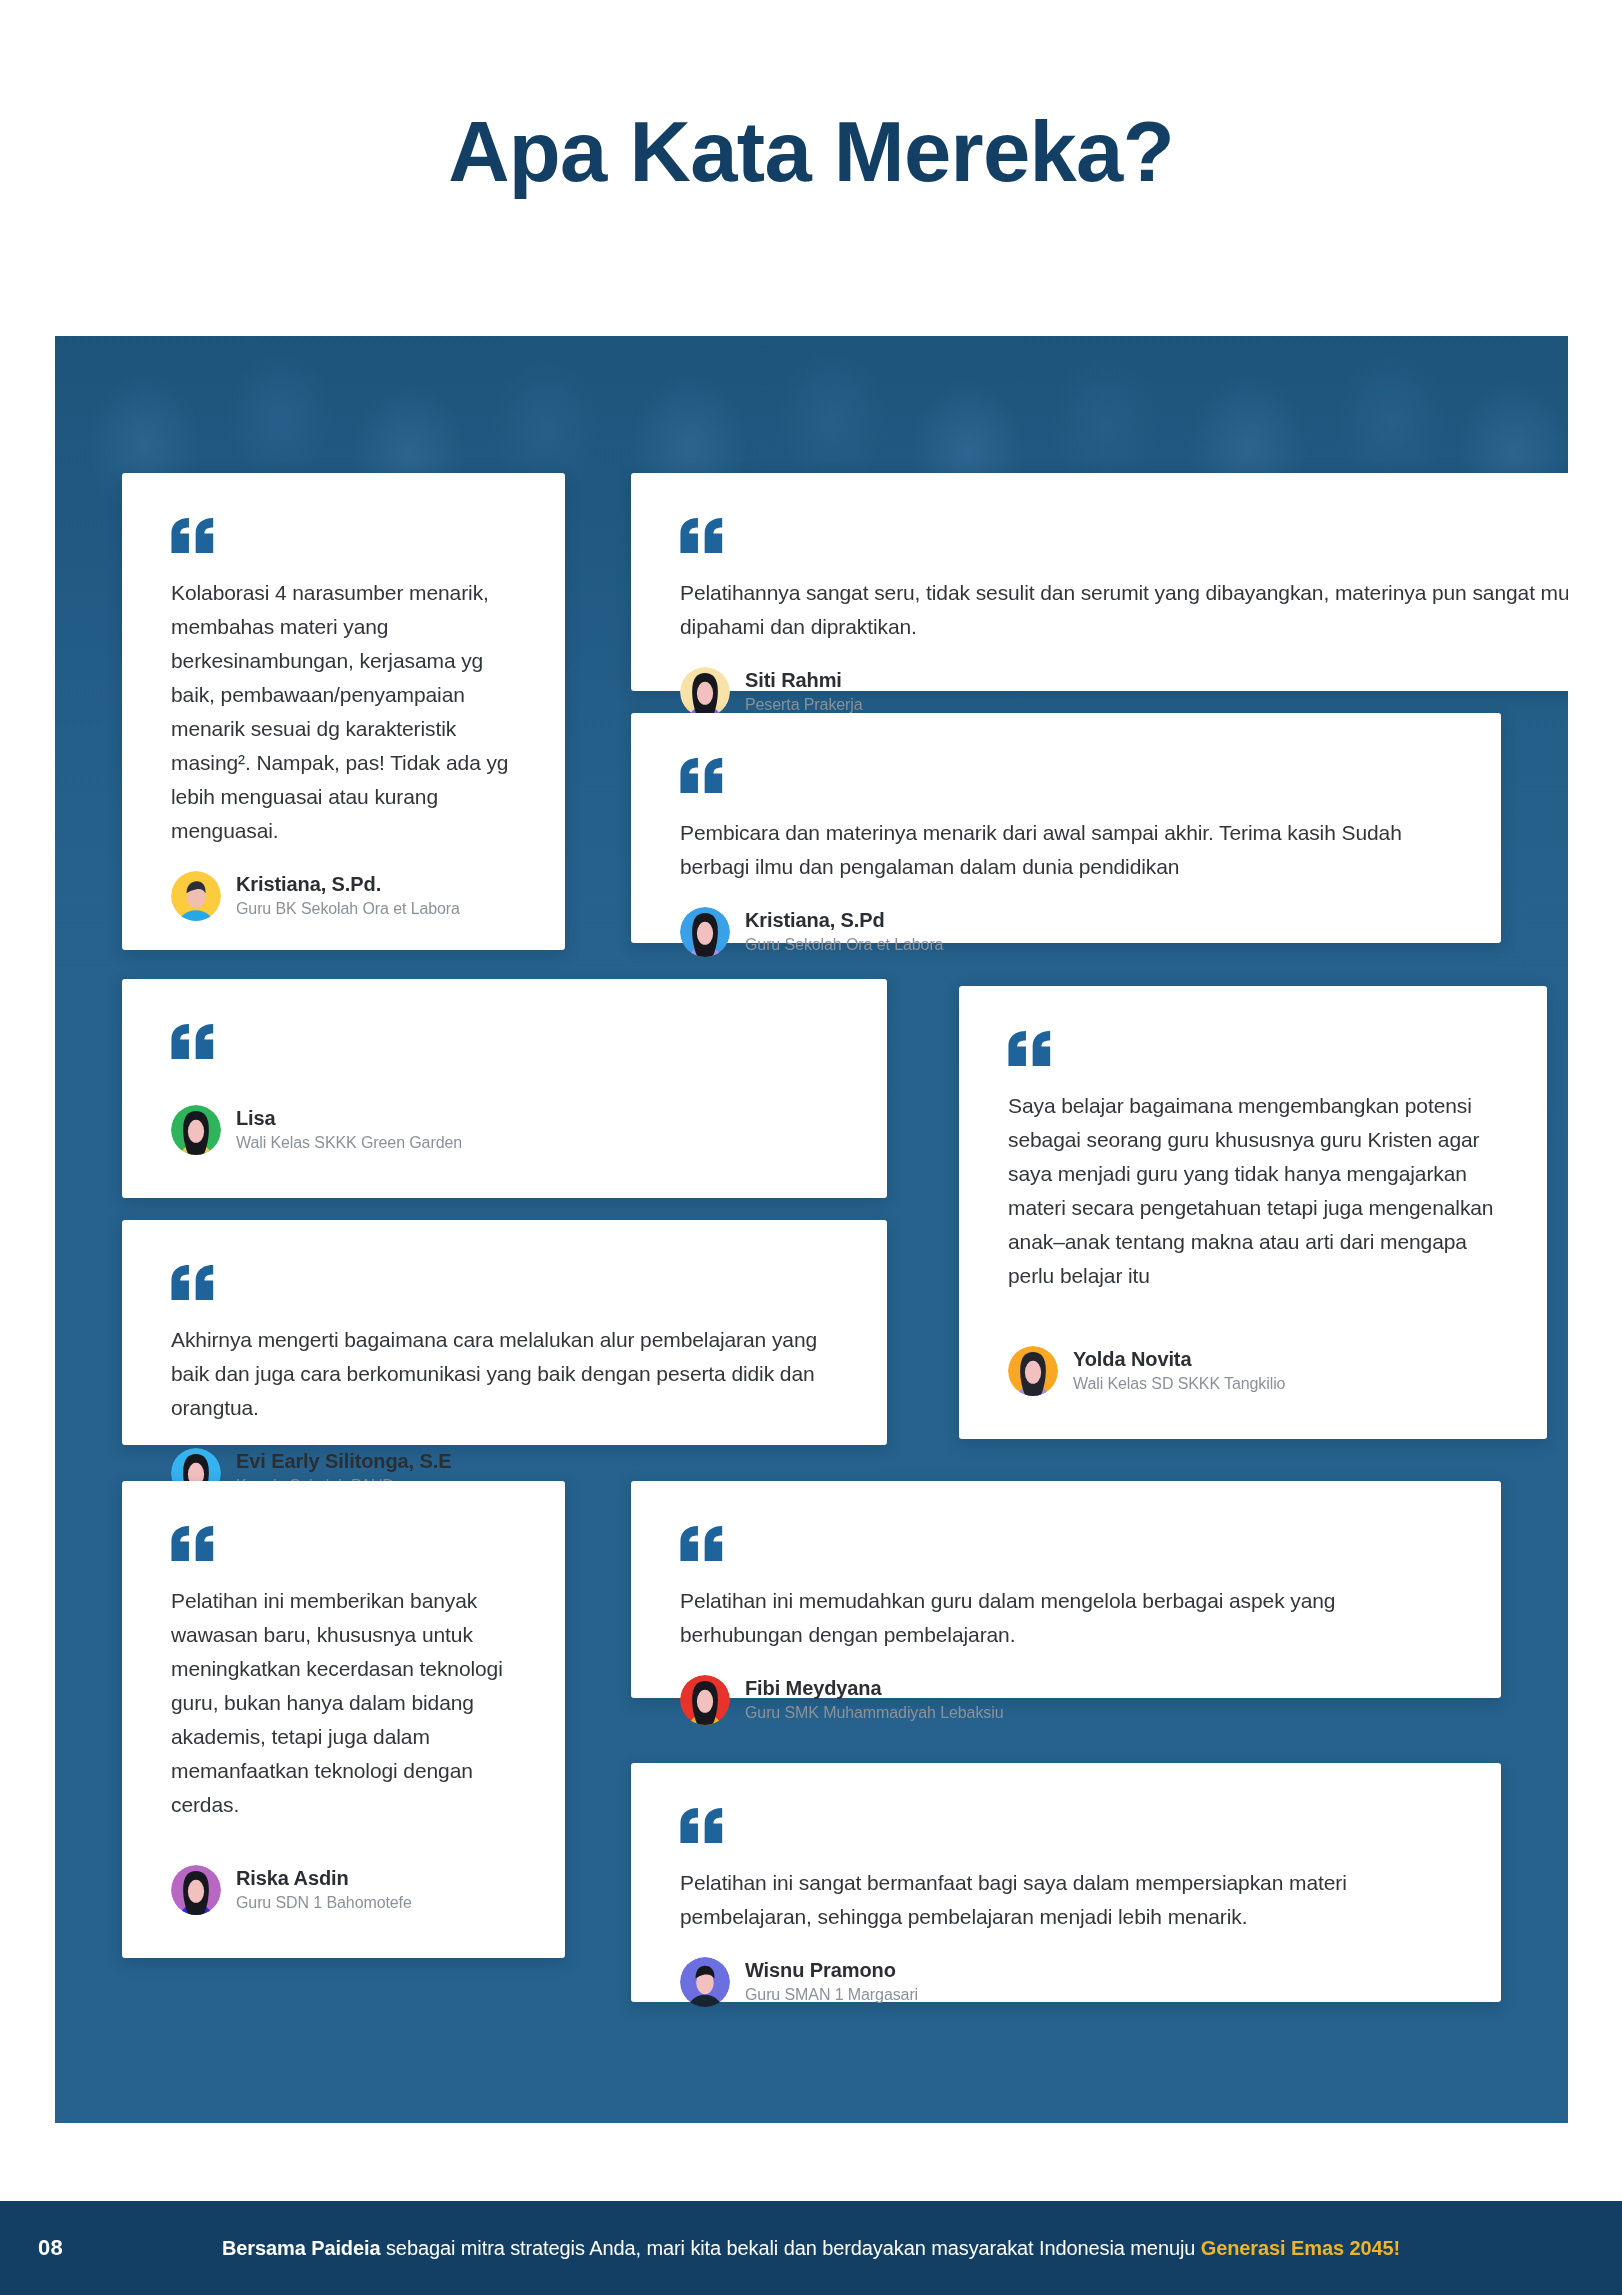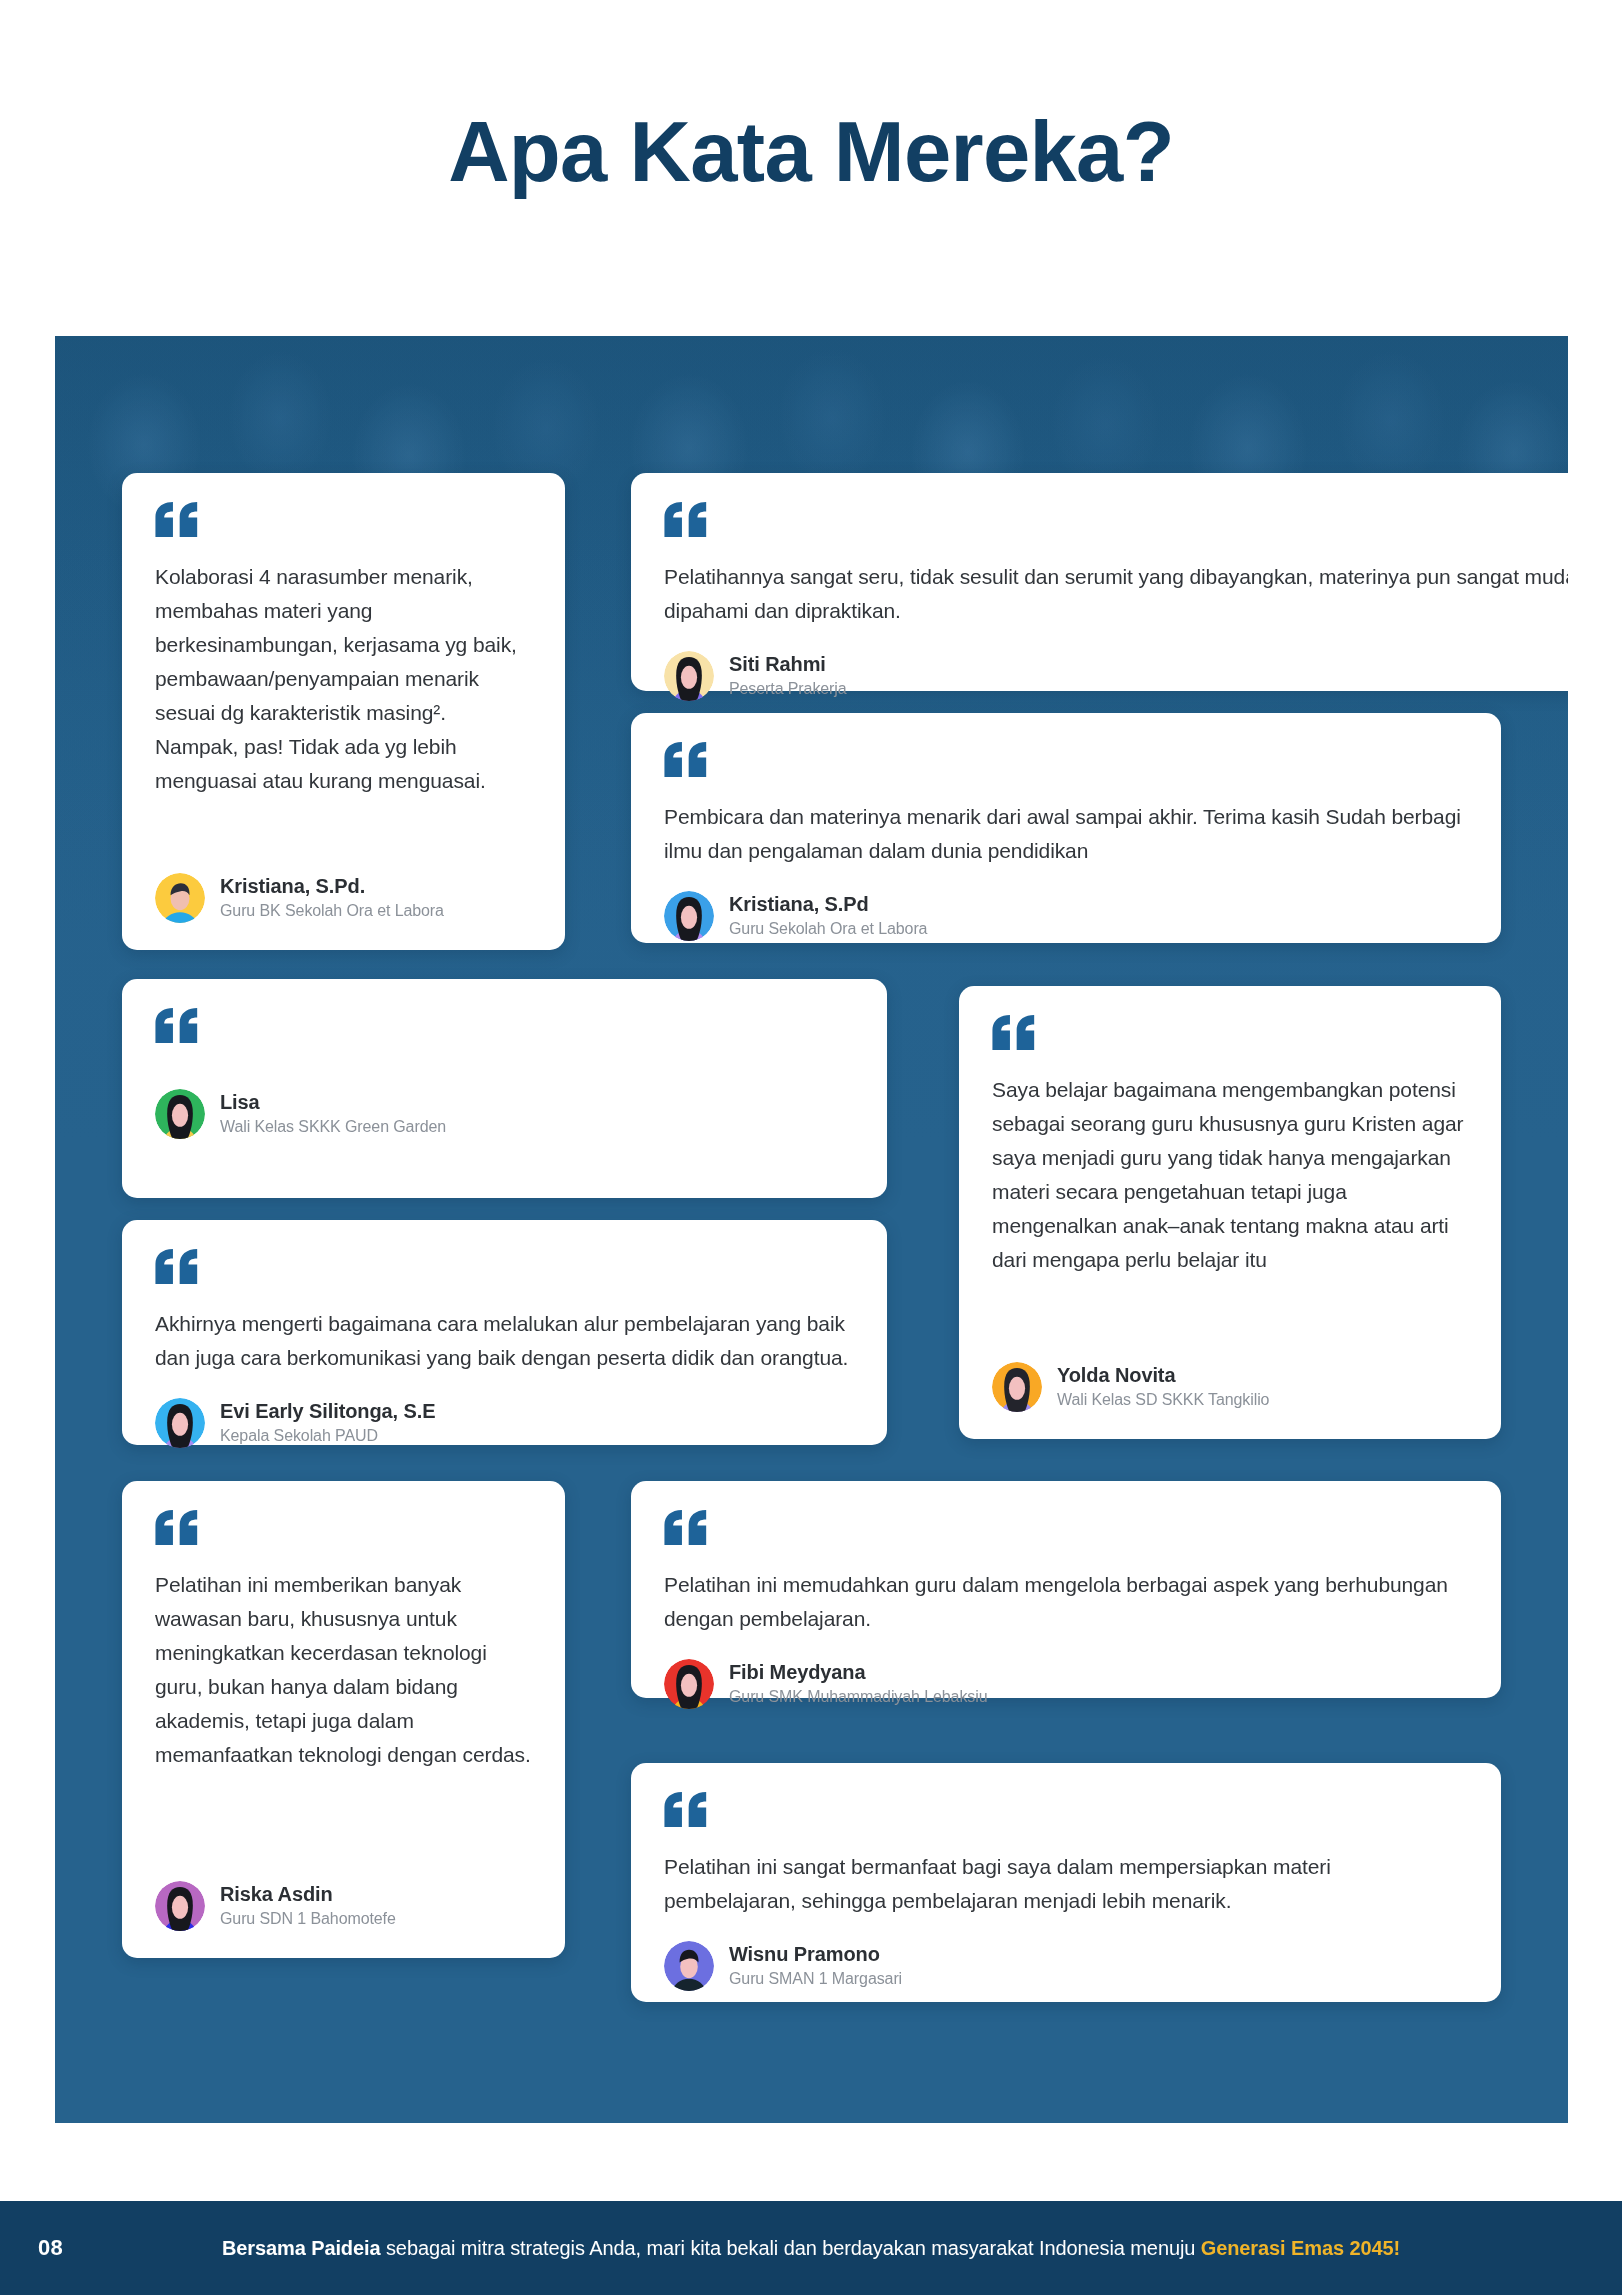--- a/index.html
+++ b/index.html
@@ -62,24 +62,24 @@
   .panel-vignette{
     position:absolute;inset:0;
     background:linear-gradient(180deg, rgba(20,70,110,.20) 0%, rgba(38,98,141,0) 30%);
     pointer-events:none;
   }
 
   
   .card{
     position:absolute;
     background:#ffffff;
-    border-radius:15px;
+    border-radius:3px;
     box-shadow:0 4.1px 15px rgba(10,40,70,.22);
     box-sizing:border-box;
-    padding:0;
+    padding:16px;
   }
   .card-inner{
     padding:29px 33px 27px 33px;
     height:100%;
     box-sizing:border-box;
     display:flex;flex-direction:column;
   }
   .quote-mark{
     width:48px;height:35px;
     margin-bottom:23px;
@@ -110,21 +110,21 @@
     font-size:16px;color:#8B9199;line-height:1.3;margin-top:2px;
     letter-spacing:-0.1px;
   }
 
   
   #card-kristiana{left:67px;  top:137px;  width:443px; height:477px;}
   #card-siti     {left:576px; top:137px;  width:1030px;height:218px;}
   #card-supriyani{left:576px; top:377px;  width:870px;height:230px;}
   #card-lisa     {left:67px;  top:643px;  width:765px;height:219px;}
   #card-evi      {left:67px;  top:884px; width:765px;height:225px;}
-  #card-yolda    {left:904px;top:650px;  width:542px; height:453px;}
+  #card-yolda    {left:904px;top:650px;  width:588px; height:453px;}
   #card-riska    {left:67px;  top:1145px; width:443px; height:477px;}
   #card-fibi     {left:576px; top:1145px; width:870px;height:217px;}
   #card-wisnu    {left:576px; top:1427px; width:870px;height:239px;}
 
   
   .footer{
     position:absolute;left:0;bottom:0;width:1622px;height:94px;
     background:#123F63;
     display:flex;align-items:center;
   }

